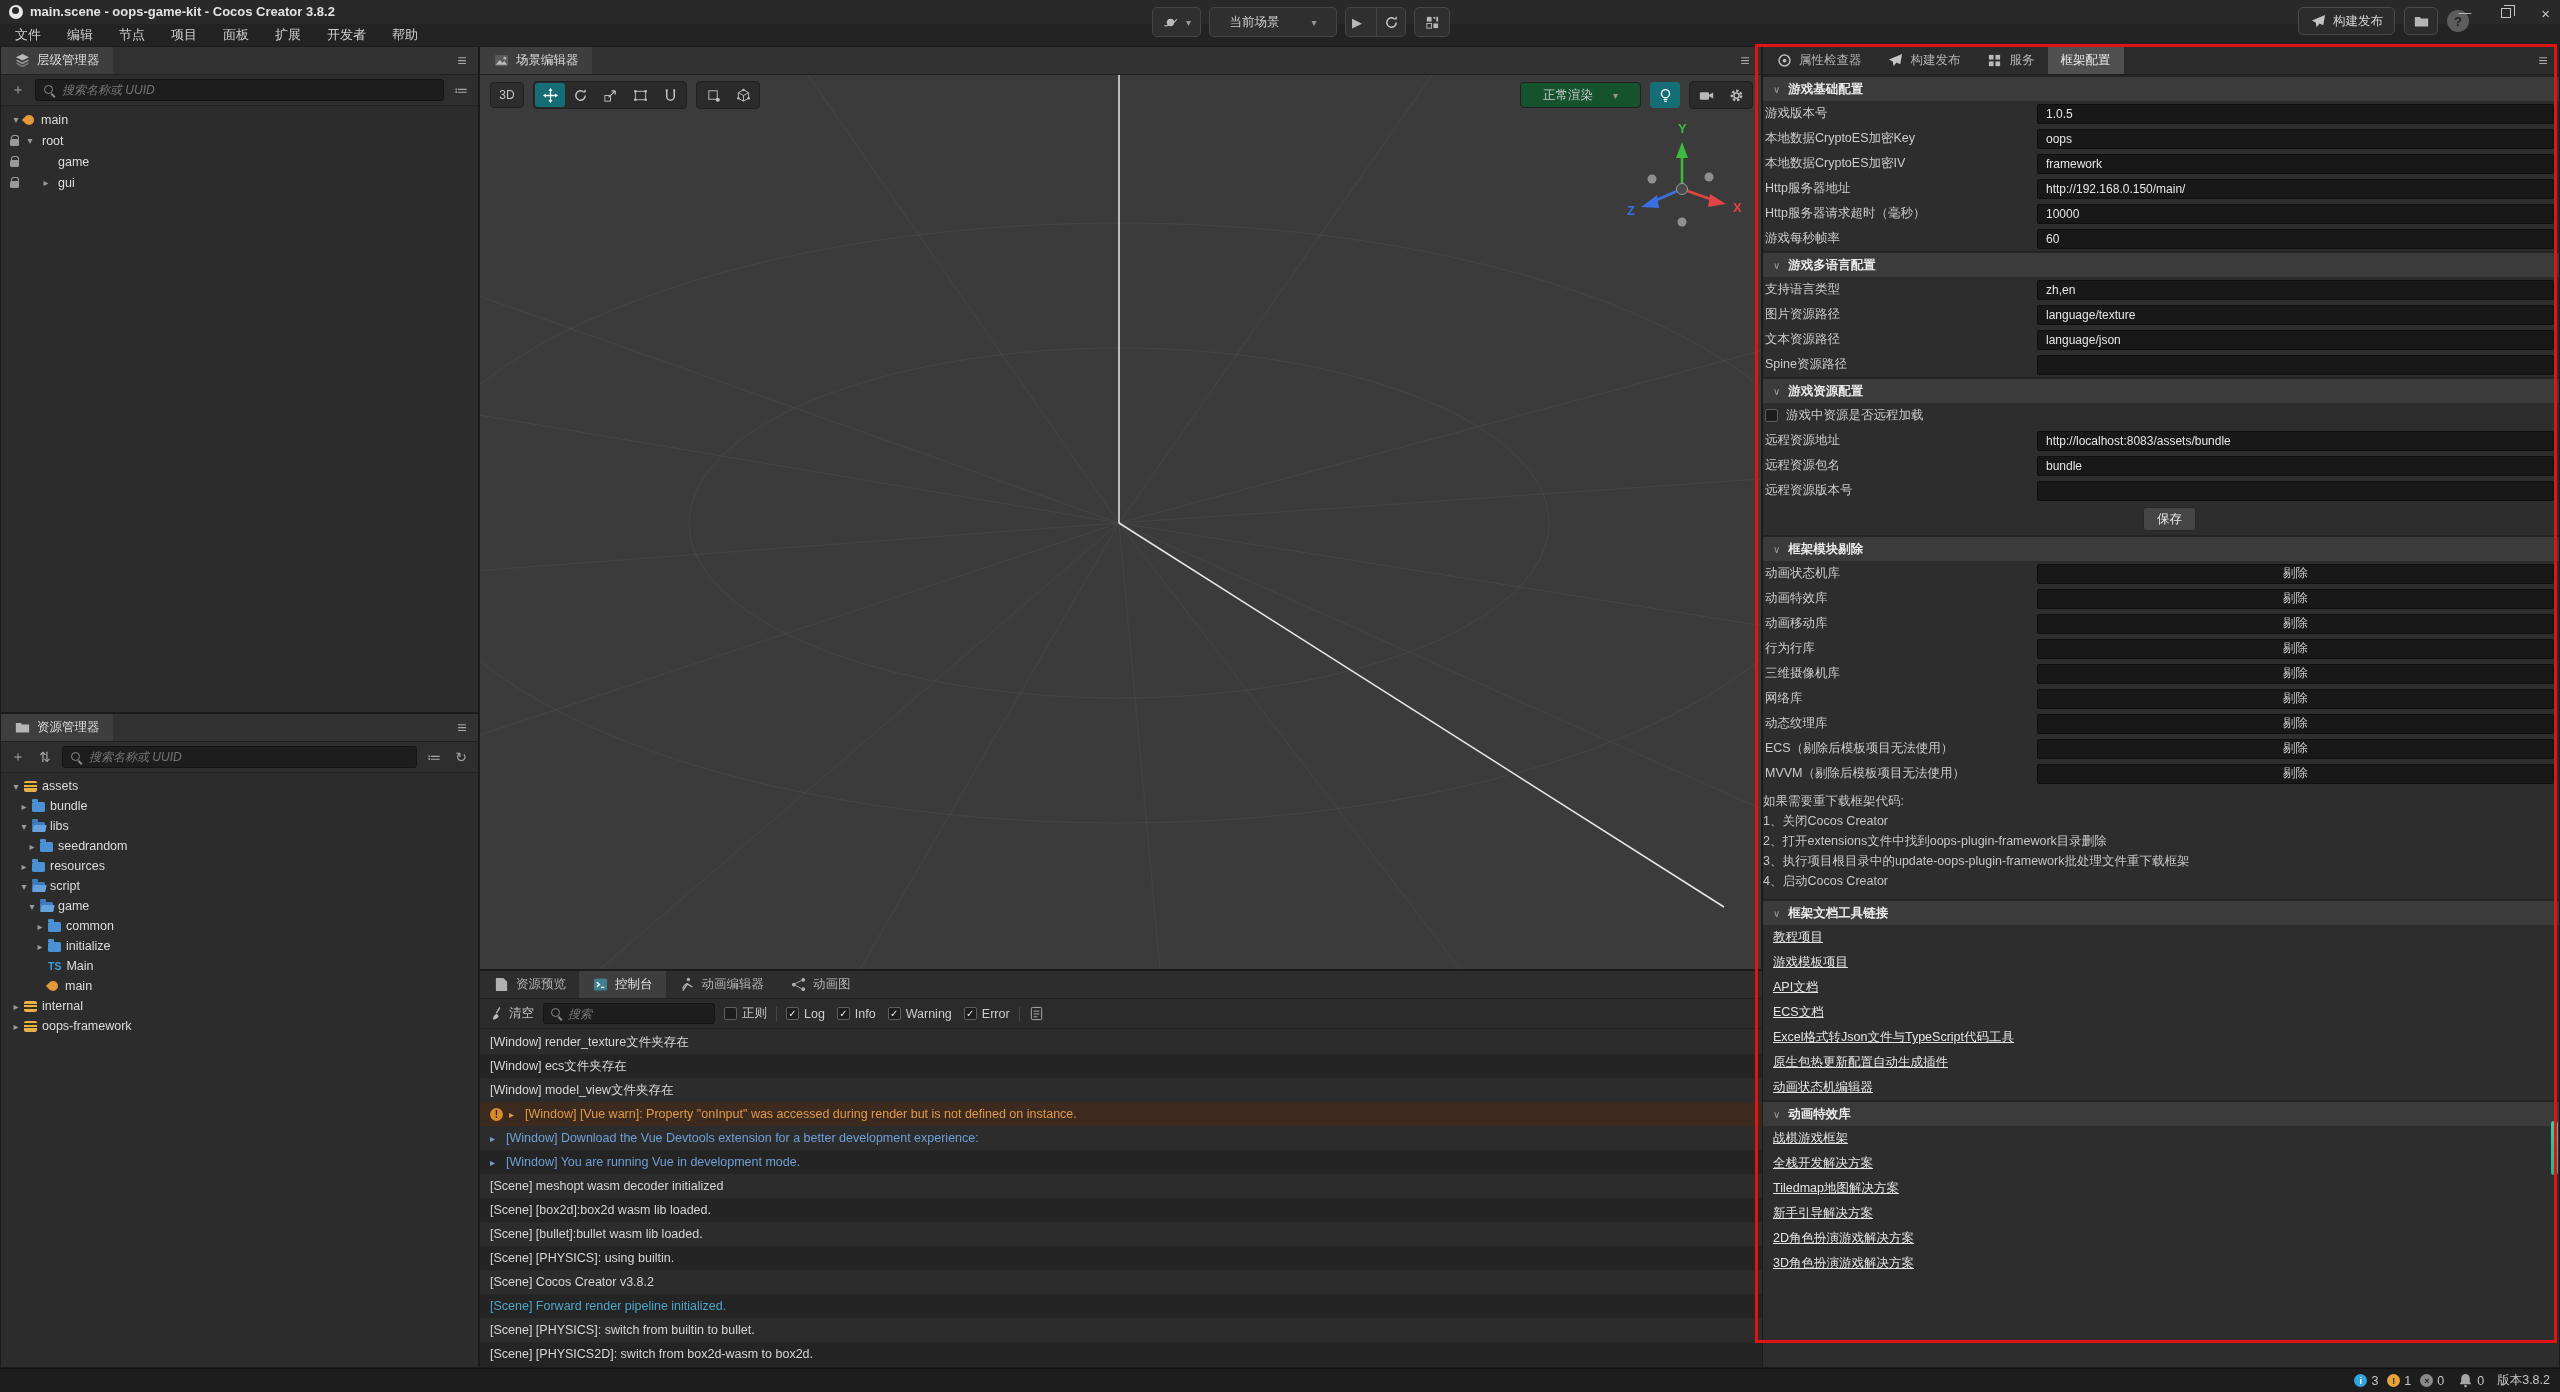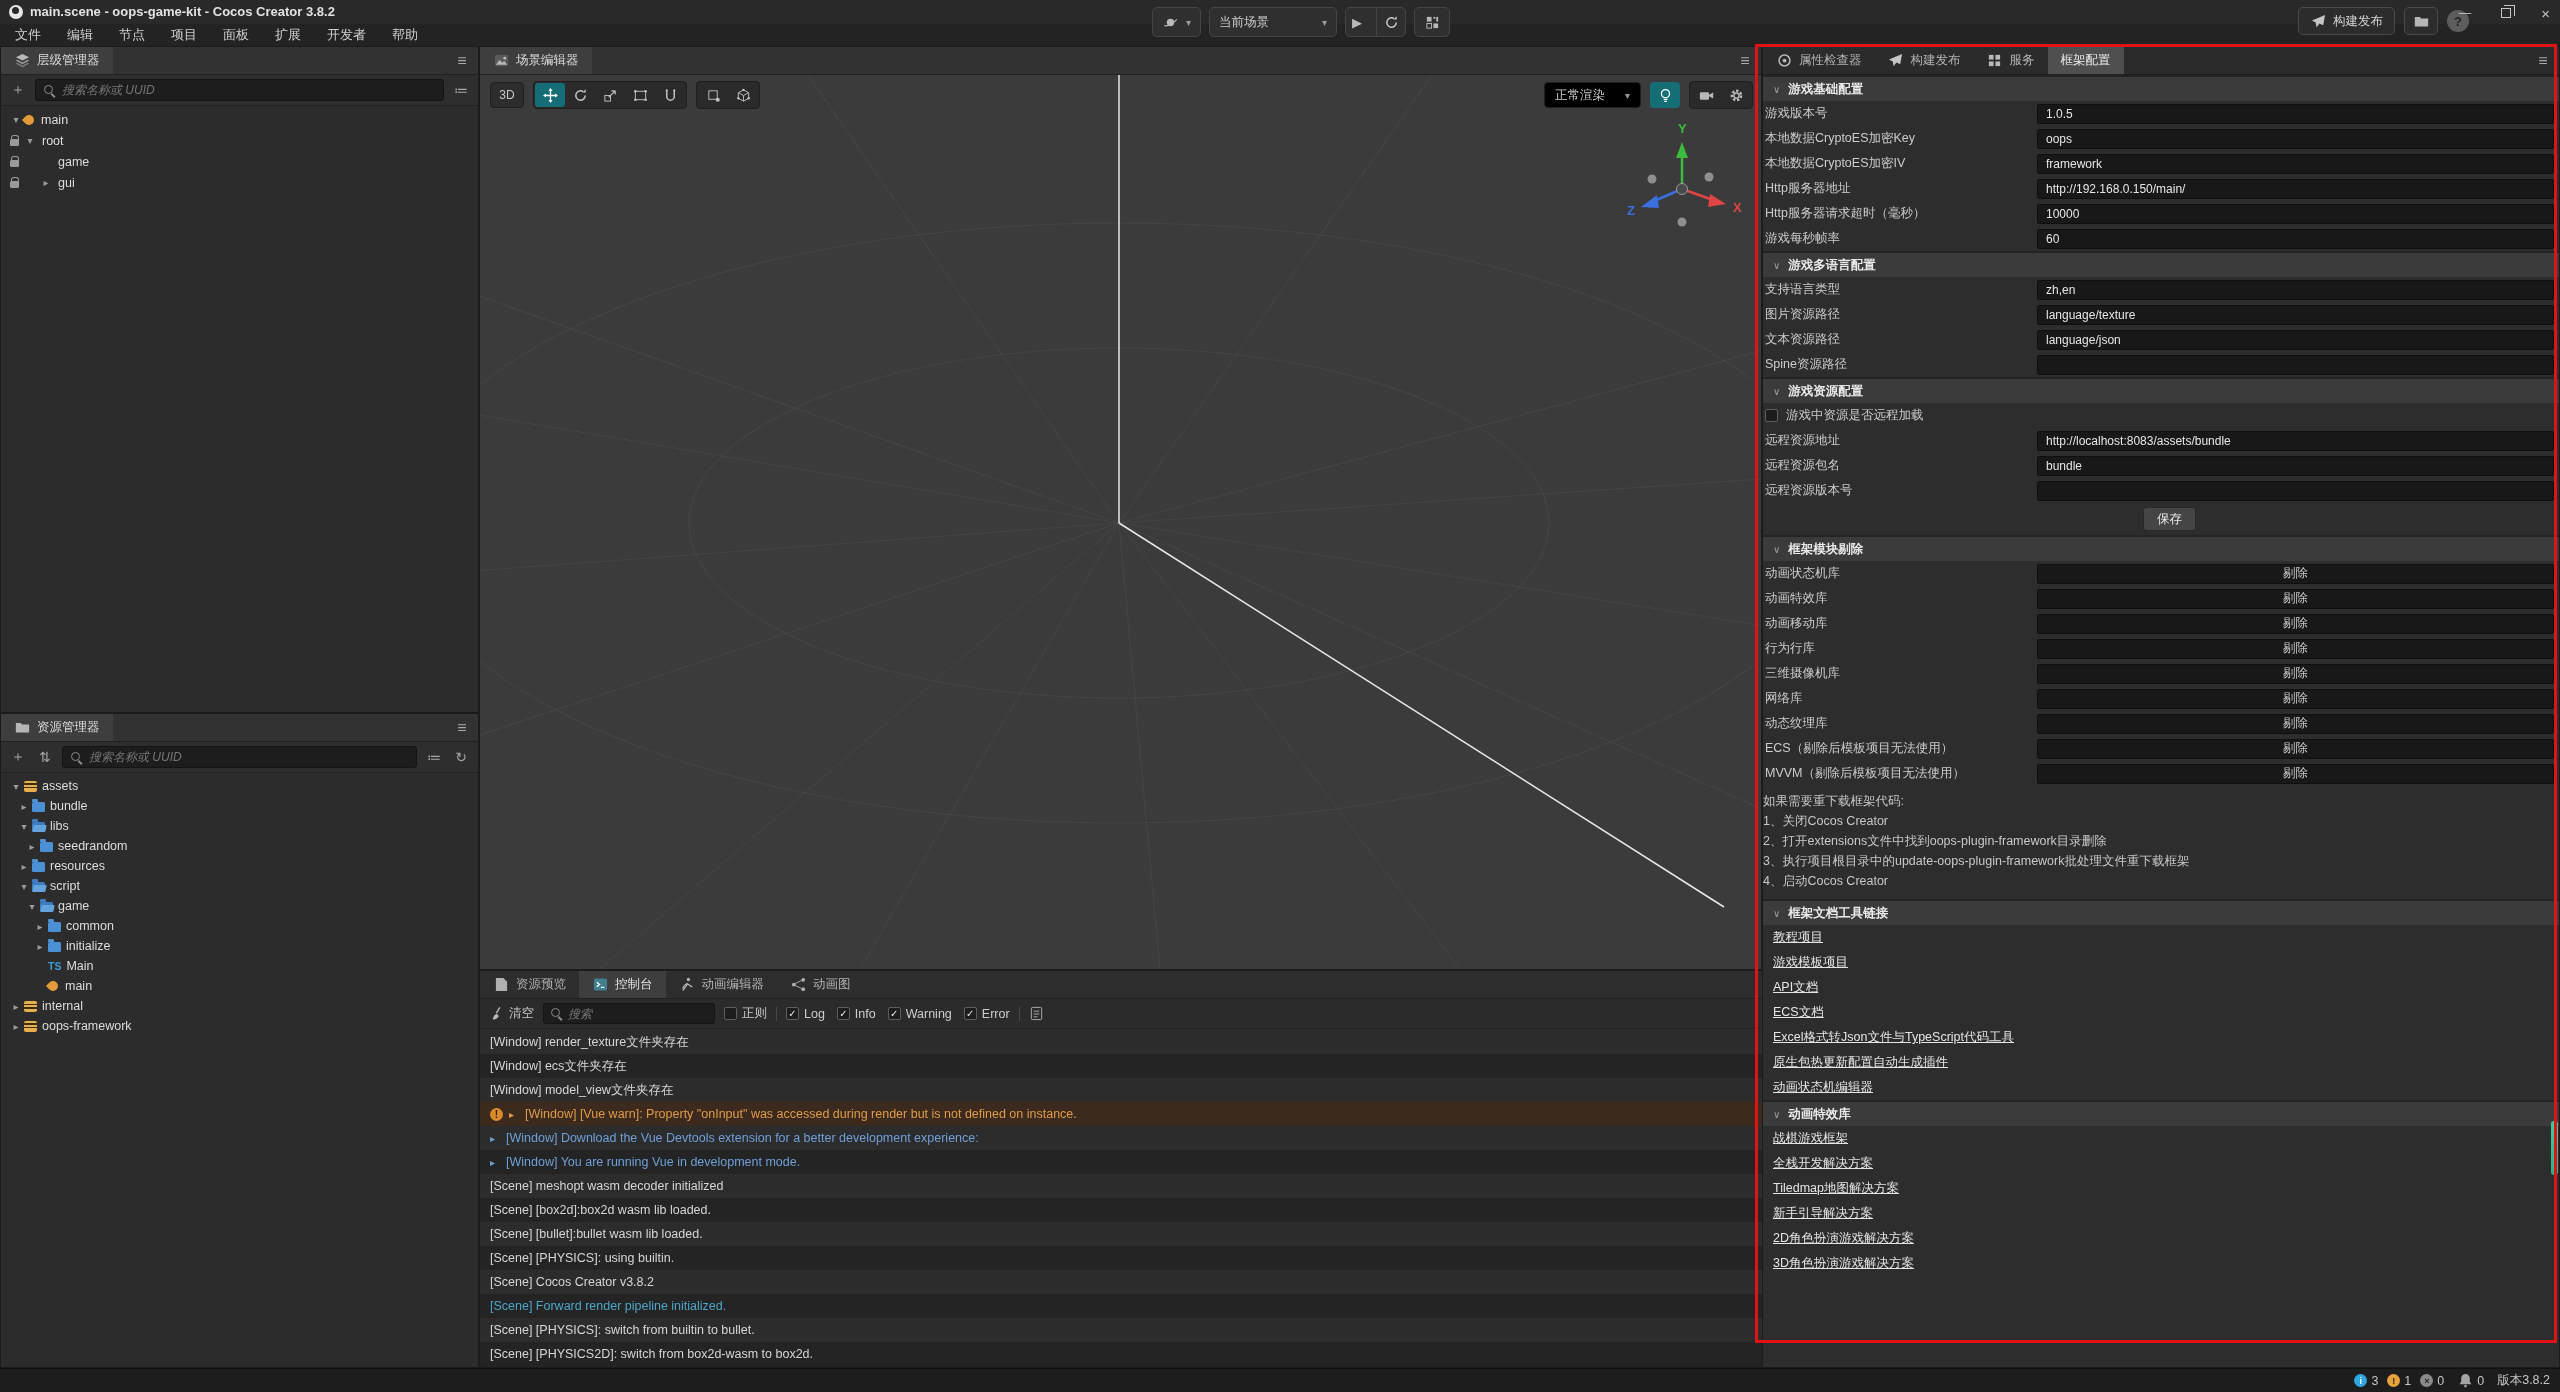--- a/index.html
+++ b/index.html
@@ -13,21 +13,21 @@
   .logo::after { content:""; position:absolute; left:3px; top:2px; width:7px; height:7px; border-radius:50%; background:#292929; }
   .wtitle { position:absolute; left:30px; top:0; line-height:24px; font-size:13px; font-weight:bold; color:#e2e2e2; white-space:nowrap; }
   .menubar { position:absolute; left:2px; top:24px; height:22px; display:flex; align-items:center; }
   .menu-item { padding:0 13px; font-size:13px; color:#cfcfcf; line-height:22px; }
   .ctr-toolbar { position:absolute; left:1152px; top:6px; height:32px; display:flex; align-items:center; gap:8px; z-index:5; }
   .tgroup { display:flex; align-items:center; height:30px; background:#2f2f2f; border:1px solid #454545; border-radius:5px; padding:0 9px; gap:8px; color:#c8c8c8; }
   .tgroup .cell { display:flex; align-items:center; padding:0 6px; height:100%; }
   .tgroup .cell + .cell { border-left:1px solid #454545; }
   .ddlabel { font-size:12.5px; color:#ccc; }
   .chev { font-size:10px; color:#999; }
-  .scene-dd { width:128px; justify-content:space-between; display:flex;gap:32px; }
+  .scene-dd { width:128px; justify-content:center; display:flex;gap:32px; }
   .play-glyph { color:#b9b9b9; font-size:13px; }
   .top-right { position:absolute; left:2298px; top:6px; height:30px; display:flex; align-items:center; gap:9px; z-index:5; }
   .trbtn { display:flex; align-items:center; gap:7px; height:28px; padding:0 11px; border:1px solid #4a4a4a; border-radius:5px; color:#d5d5d5; font-size:12.5px; background:#2c2c2c; }
   .helpbtn { width:22px; height:22px; border-radius:50%; background:#5d5d5d; color:#222; font-weight:bold; font-size:13px; display:flex; align-items:center; justify-content:center; }
   .win-controls { position:absolute; right:10px; top:0; height:26px; display:flex; align-items:center; gap:30px; color:#c5c5c5; z-index:6; }
   .wc-max { width:10px; height:10px; border:1.5px solid #c5c5c5; position:relative; }
   .wc-max::before { content:""; position:absolute; left:2px; top:-4px; width:10px; height:10px; border:1.5px solid #c5c5c5; border-bottom:none; border-left:none; }
   .wc-x { font-size:15px; }
 
   
@@ -70,21 +70,21 @@
   .cb.on::after { content:"✓"; }
 
   
   #scene-body { position:absolute; left:0; top:28px; right:0; bottom:0; background:#3b3b3b; overflow:hidden; }
   .scene-tools { position:absolute; left:10px; top:6px; display:flex; gap:9px; align-items:center; z-index:4; }
   .stbtn { height:26px; min-width:34px; padding:0 7px; background:#2d2d2d; border:1px solid #1f1f1f; border-radius:4px; display:flex; align-items:center; justify-content:center; color:#c7c7c7; font-size:12px; }
   .stgroup { display:flex; background:#2a2a2a; border:1px solid #1f1f1f; border-radius:4px; padding:1px; }
   .stgroup .tool { width:30px; height:24px; display:flex; align-items:center; justify-content:center; color:#c0c0c0; border-radius:3px; }
   .stgroup .tool.sel { background:#156e76; color:#fff; }
   .scene-tools-r { position:absolute; right:8px; top:6px; display:flex; gap:9px; align-items:center; z-index:4; }
-  .render-dd { height:26px; background:#000000; border:1px solid #1f1f1f; border-radius:4px; display:flex; align-items:center; gap:20px; padding:0 10px; color:#ccc; font-size:12.5px; }
+  .render-dd { height:26px; background:#14532d; border:1px solid #1f1f1f; border-radius:4px; display:flex; align-items:center; gap:20px; padding:0 22px; color:#ccc; font-size:12.5px; }
   .bulb-btn { width:30px; height:26px; background:#156e76; border-radius:4px; display:flex; align-items:center; justify-content:center; color:#fff; }
   .gizmo { position:absolute; right:4px; top:36px; }
 
   
   .ctabs { height:28px; display:flex; align-items:stretch; background:#2d2d2d; border-bottom:1px solid #212121; }
   .ctab { display:flex; align-items:center; gap:7px; padding:0 13px; color:#b2b2b2; font-size:12.5px; }
   .ctab.sel { background:#3e3e3e; color:#e2e2e2; }
   .console-bar { height:30px; display:flex; align-items:center; gap:9px; padding:0 9px; background:#2b2b2b; border-bottom:1px solid #222; }
   .console-bar .clear { display:flex; align-items:center; gap:4px; color:#c5c5c5; }
   .csearch { width:172px; height:21px; background:#1d1d1d; border:1px solid #141414; border-radius:3px; display:flex; align-items:center; gap:5px; padding:0 6px; }

